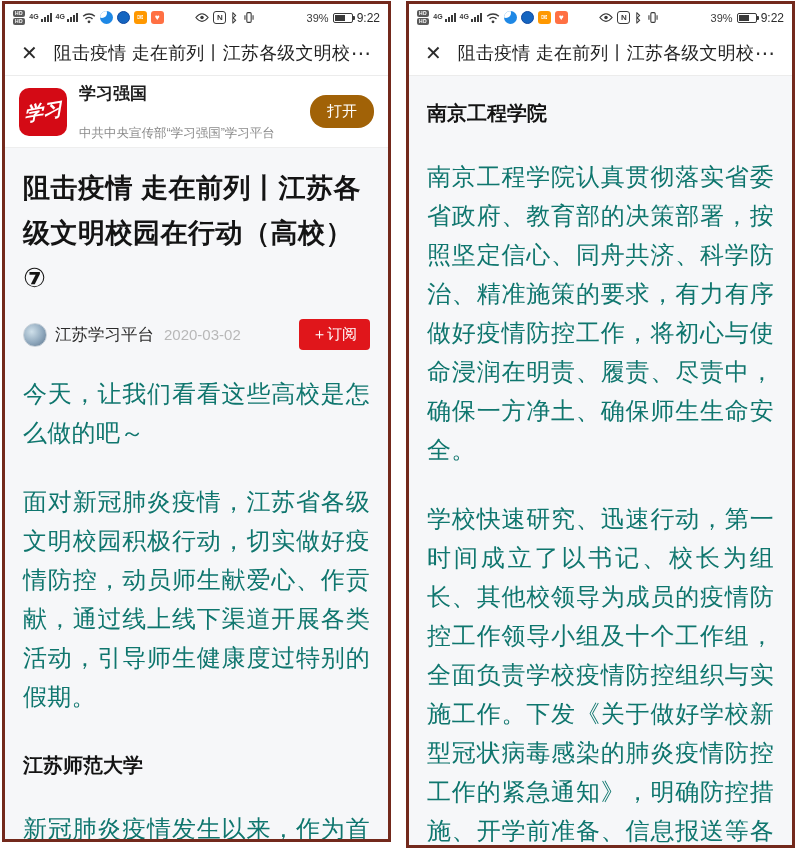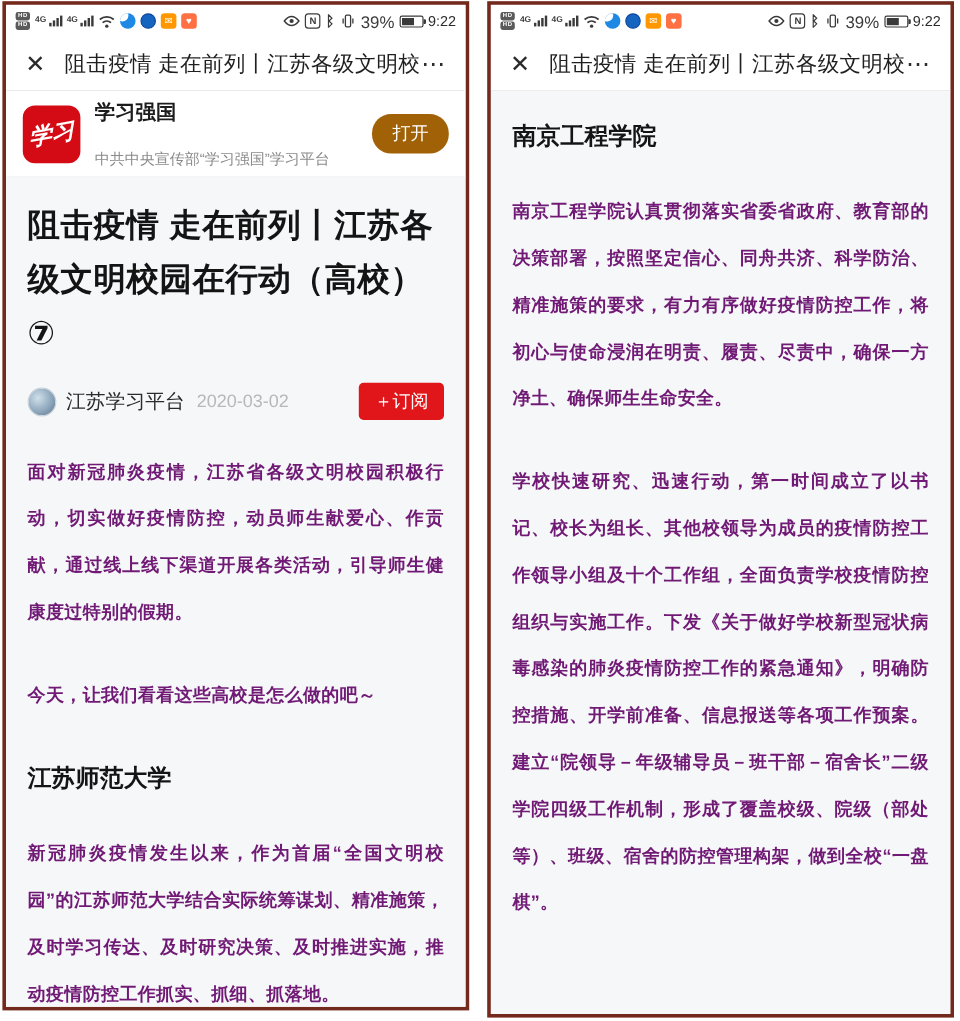--- a/index.html
+++ b/index.html
@@ -38,21 +38,21 @@
     justify-content:center; color:#3a3a3a; }
   .bt { font-size:12px; font-weight:bold; color:#3a3a3a;
     font-family:"DejaVu Sans",sans-serif; }
   .battery { width:20px; height:10px; border:1px solid #3a3a3a; border-radius:2px;
     position:relative; display:inline-block; }
   .battery::after { content:""; position:absolute; right:-3px; top:2px; width:2px;
     height:4px; background:#3a3a3a; border-radius:0 1px 1px 0; }
   .battery i { position:absolute; left:1px; top:1px; bottom:1px; width:55%;
     background:#3a3a3a; }
   .sb-time { font-size:12px; color:#2b2b2b; }
-  .pct { font-size:14px; }
+  .pct { font-size:11px;margin-left:47px; }
 
   
   .titlebar { height:45px; background:#fff; display:flex; align-items:center;
     padding:0 16px; border-bottom:1px solid #ececec; }
   .tb-close { font-size:20px; color:#2b2b2b; margin-right:16px; cursor:pointer; }
   .tb-title { font-size:18px; color:#1f1f1f; flex:1; white-space:nowrap;
     overflow:hidden; font-weight:500; letter-spacing:.2px; }
   .tb-more  { font-size:20px; color:#2b2b2b; letter-spacing:1px; cursor:pointer; }
 
   
@@ -74,22 +74,22 @@
   .art-title { font-size:27px; line-height:45px; font-weight:600; color:#141414;
     margin:10px 0 14px; letter-spacing:.5px; }
   .author-row { display:flex; align-items:center; margin:18px 0 24px;justify-content:center; }
   .avatar { width:24px; height:24px; border-radius:50%; flex-shrink:0;
     background:radial-gradient(circle at 35% 35%, #cfe0ea 0%, #8fa8bd 55%, #5d748c 100%);
     border:1px solid #c9d2da; margin-right:8px; }
   .author-name { font-size:16.5px; color:#2b2b2b; margin-right:10px; }
   .pub-date { font-size:15px; color:#b8b8b8; flex:1; }
   .sub-btn { background:#e0161b; color:#fff; font-size:15px; border:none;
     border-radius:4px; padding:6px 13px; cursor:pointer; }
-  .para { font-size:15px; line-height:39px; color:#701a75; text-align:justify;
-    margin-bottom:30px; letter-spacing:.3px;font-weight:bold; }
+  .para { font-size:24px; line-height:39px; color:#0f766e; text-align:justify;
+    margin-bottom:30px; letter-spacing:.3px; }
   .sec-h { font-size:20px; font-weight:bold; color:#141414; margin:36px 0 30px; }
   .panel.right .sec-h.first { margin:16px 0 30px; }
 
   svg { display:block; }
 </style>
 </head>
 <body>
 
 <div class="wrap">
 
@@ -174,22 +174,22 @@
     <div class="content">
       <h1 class="art-title">阻击疫情 走在前列丨江苏各级文明校园在行动（高校）⑦</h1>
 
       <div class="author-row">
         <span class="avatar"></span>
         <span class="author-name">江苏学习平台</span>
         <span class="pub-date">2020-03-02</span>
         <button class="sub-btn">＋订阅</button>
       </div>
 
+      <p class="para">今天，让我们看看这些高校是怎么做的吧～</p>
       <p class="para">面对新冠肺炎疫情，江苏省各级文明校园积极行动，切实做好疫情防控，动员师生献爱心、作贡献，通过线上线下渠道开展各类活动，引导师生健康度过特别的假期。</p>
-      <p class="para">今天，让我们看看这些高校是怎么做的吧～</p>
       <h2 class="sec-h">江苏师范大学</h2>
       <p class="para">新冠肺炎疫情发生以来，作为首届“全国文明校园”的江苏师范大学结合实际统筹谋划、精准施策，及时学习传达、及时研究决策、及时推进实施，推动疫情防控工作抓实、抓细、抓落地。</p>
 
     </div>
   </div>
 
   <div class="panel right">
 
     <div class="statusbar">
       <div class="sb-left">

